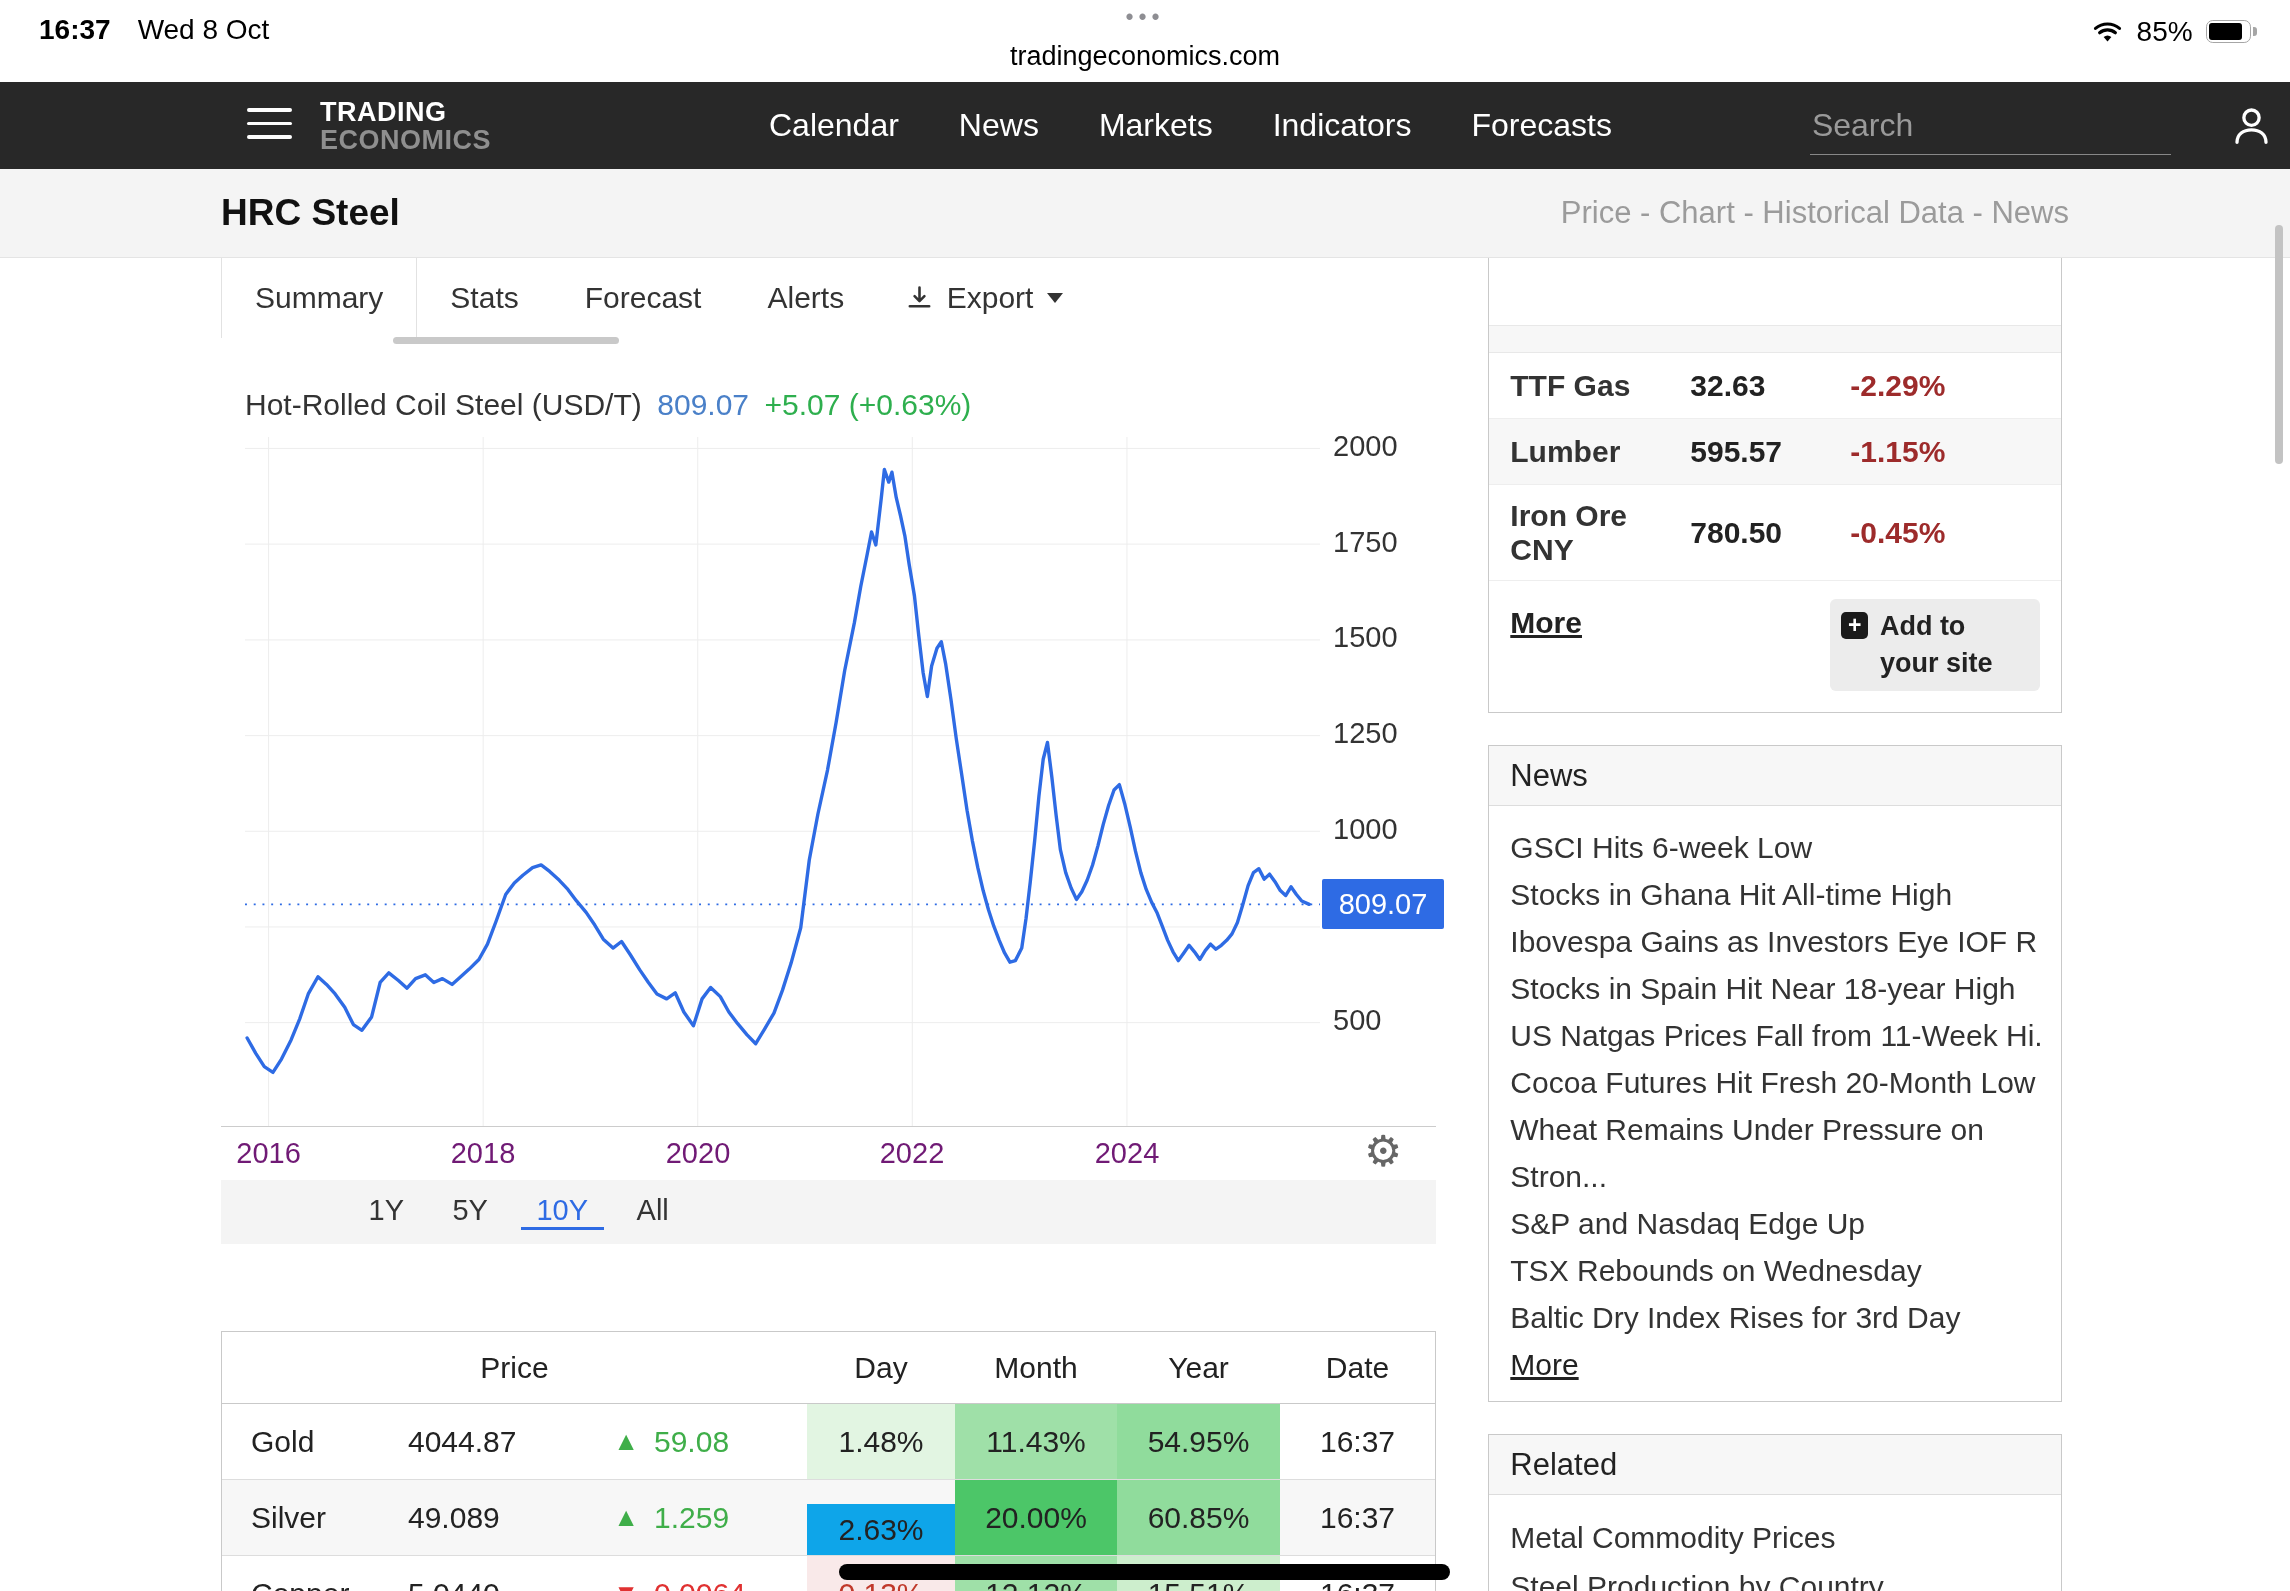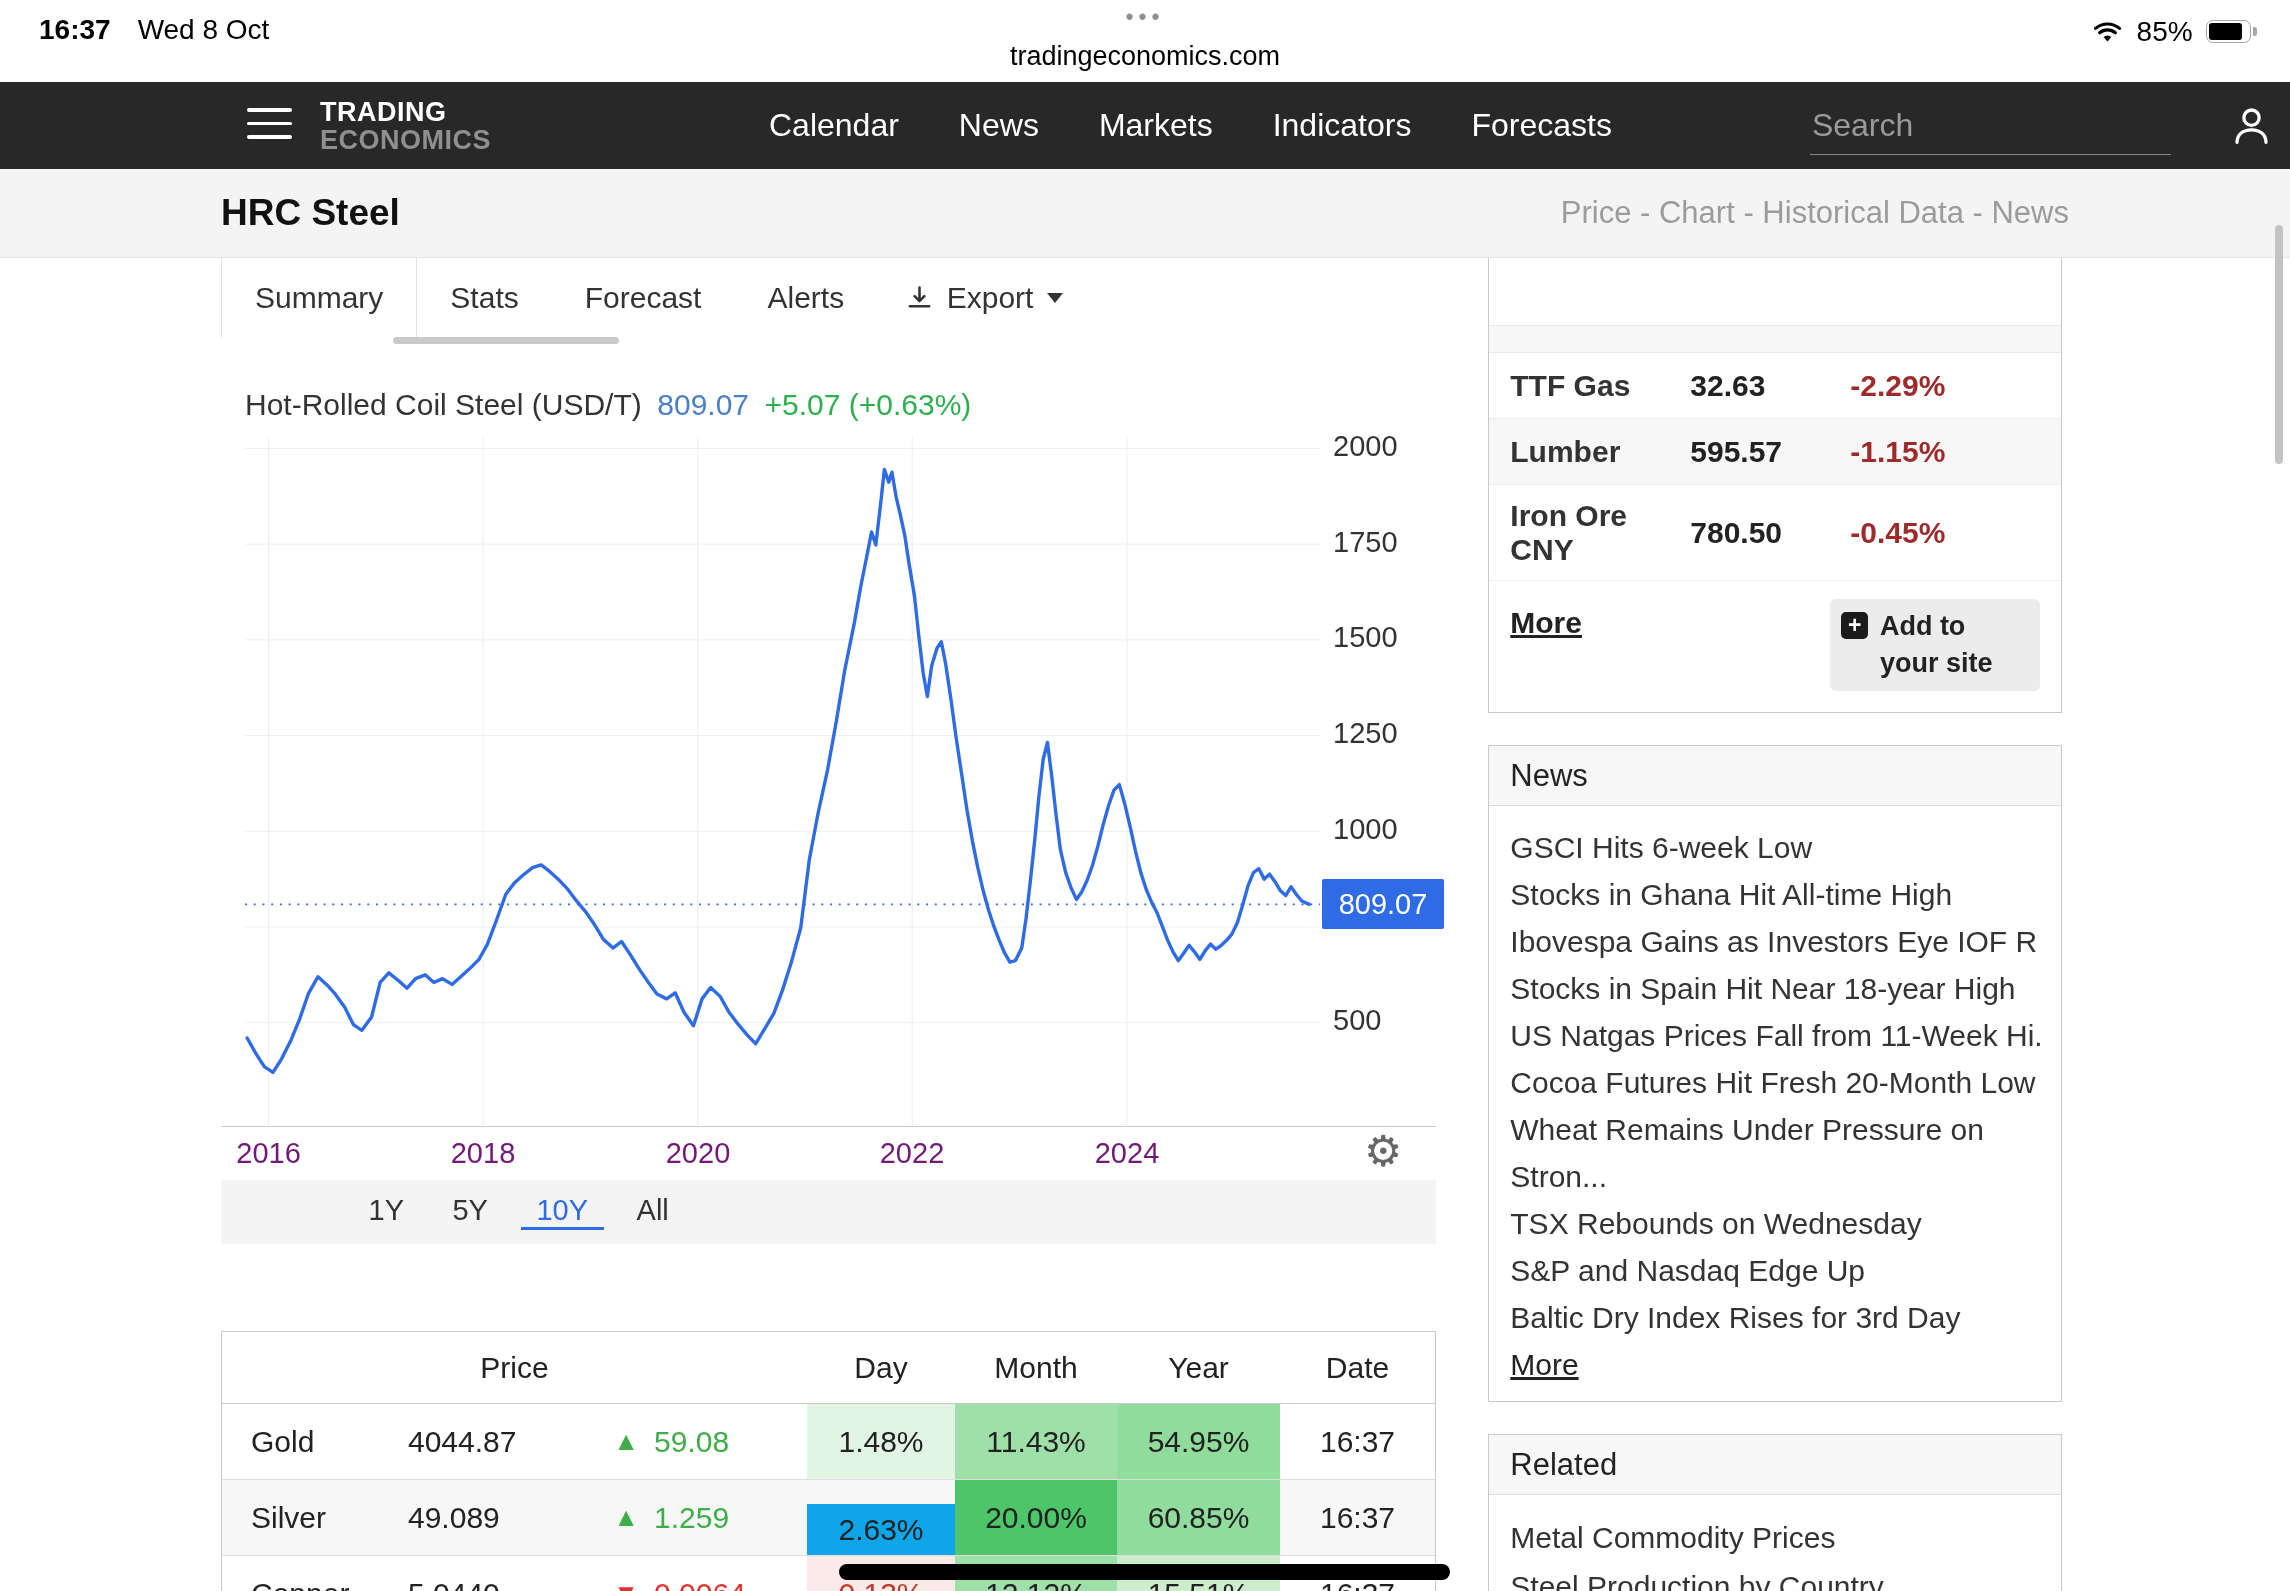--- a/index.html
+++ b/index.html
@@ -305,22 +305,22 @@
   <div class="sb-panel panel-news">
     <div class="panel-header">News</div>
     <div class="panel-list" id="news-list">
         <div class="news-item">GSCI Hits 6-week Low</div>
         <div class="news-item">Stocks in Ghana Hit All-time High</div>
         <div class="news-item">Ibovespa Gains as Investors Eye IOF R...</div>
         <div class="news-item">Stocks in Spain Hit Near 18-year High</div>
         <div class="news-item">US Natgas Prices Fall from 11-Week Hi...</div>
         <div class="news-item">Cocoa Futures Hit Fresh 20-Month Low</div>
         <div class="news-item wrap">Wheat Remains Under Pressure on Stron...</div>
+        <div class="news-item">S&amp;P and Nasdaq Edge Up</div>
         <div class="news-item">TSX Rebounds on Wednesday</div>
-        <div class="news-item">S&amp;P and Nasdaq Edge Up</div>
         <div class="news-item">Baltic Dry Index Rises for 3rd Day</div>
         <div class="more-link">More</div>
       </div>
   </div>
 
   <div class="sb-panel panel-related">
     <div class="panel-header">Related</div>
     <div class="panel-list" id="related-list">
         <div class="related-item">Metal Commodity Prices</div>
         <div class="related-item">Steel Production by Country</div>

